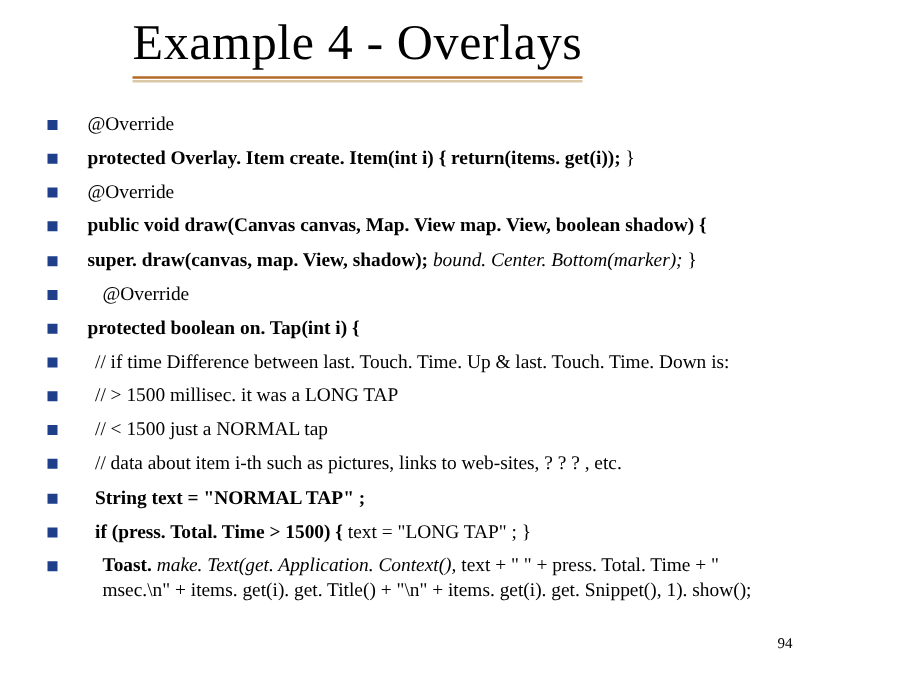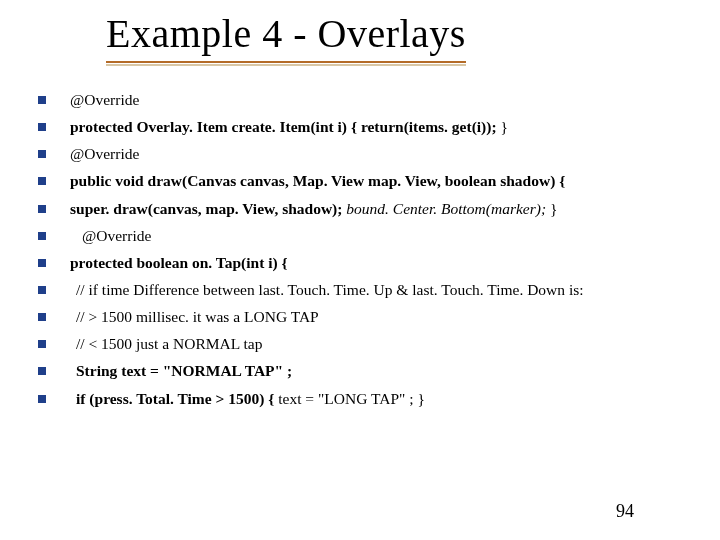--- a/index.html
+++ b/index.html
@@ -61,21 +61,21 @@
     flex: 1;
   }
   .bold { font-weight: bold; margin-top: 28px; }
   .italic { font-style: italic; }
   .il1 { padding-left: 6px; }
   .il2 { padding-left: 12px; }
   .pagenum {
     position: absolute;
     right: 18px;
     bottom: 18px;
-    font-size: 18px;
+    font-size: 12px;
   }
 </style>
 </head>
 <body>
 
 <div class="slide">
   <div class="title">
     <span>Example 4 - Overlays</span>
     <div class="shadow-line"></div>
   </div>
@@ -116,22 +116,30 @@
       <div class="row">
         <div class="bullet"></div>
         <div class="text il1"><span>// &gt; 1500 millisec. it was a LONG TAP</span></div>
       </div>
       <div class="row">
         <div class="bullet"></div>
         <div class="text il1"><span>// &lt; 1500 just a NORMAL tap</span></div>
       </div>
       <div class="row">
         <div class="bullet"></div>
+        <div class="text il1"><span>// data about item i-th such as pictures, links to web-sites, ? ? ? , etc.</span></div>
+      </div>
+      <div class="row">
+        <div class="bullet"></div>
         <div class="text il1"><span class="bold">String text = "NORMAL TAP" ;</span></div>
       </div>
       <div class="row">
         <div class="bullet"></div>
         <div class="text il1"><span class="bold">if (press. Total. Time &gt; 1500) { </span><span>text = "LONG TAP" ; }</span></div>
+      </div>
+      <div class="row">
+        <div class="bullet"></div>
+        <div class="text il2"><span class="bold">Toast. </span><span class="italic">make. Text(get. Application. Context(), </span><span> text + " " + press. Total. Time + " msec.\n"  + items. get(i). get. Title() + "\n" + items. get(i). get. Snippet(), 1). show();</span></div>
       </div>
     </div>
 
   <div class="pagenum">94</div>
 </div>
 
 </body></html>

